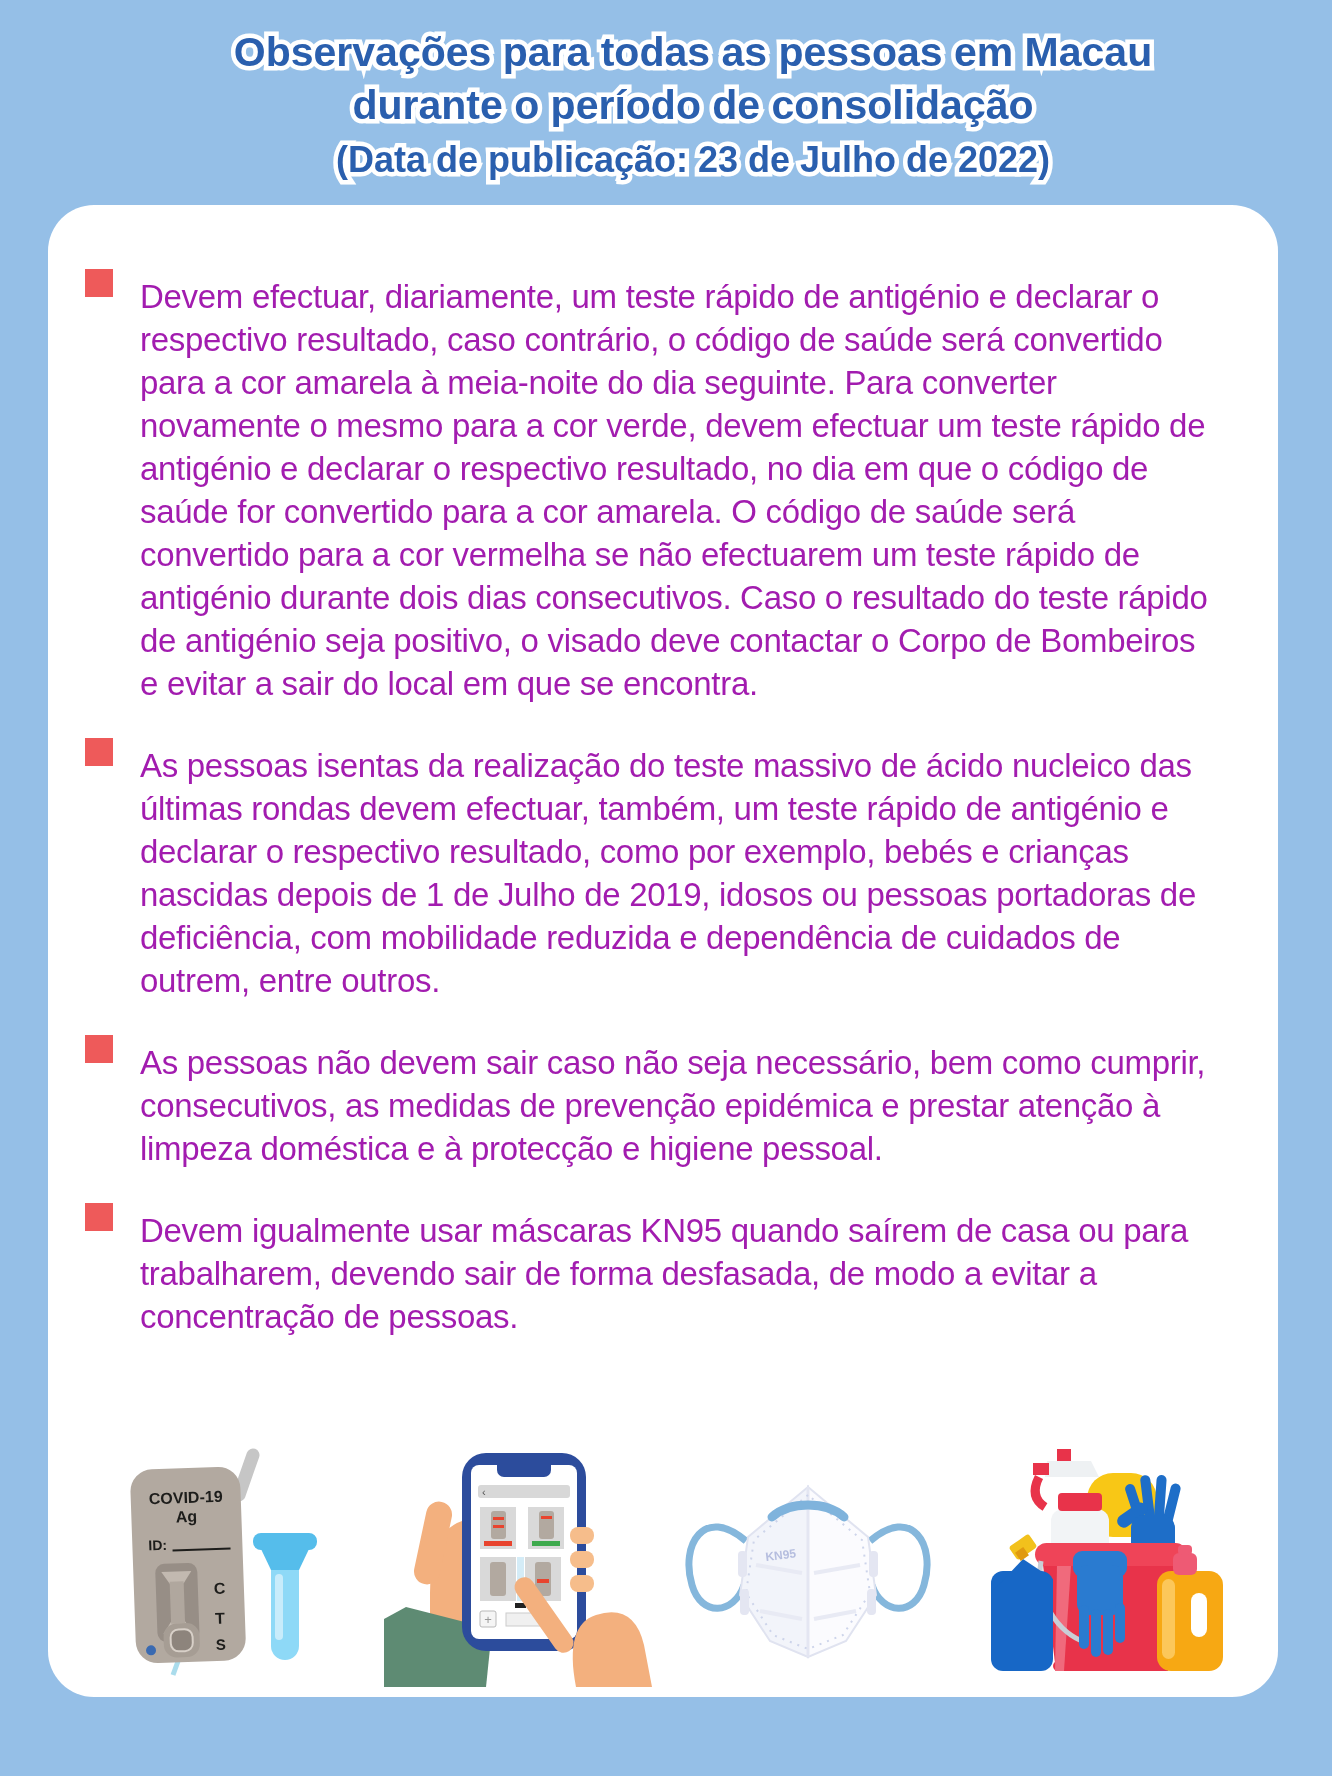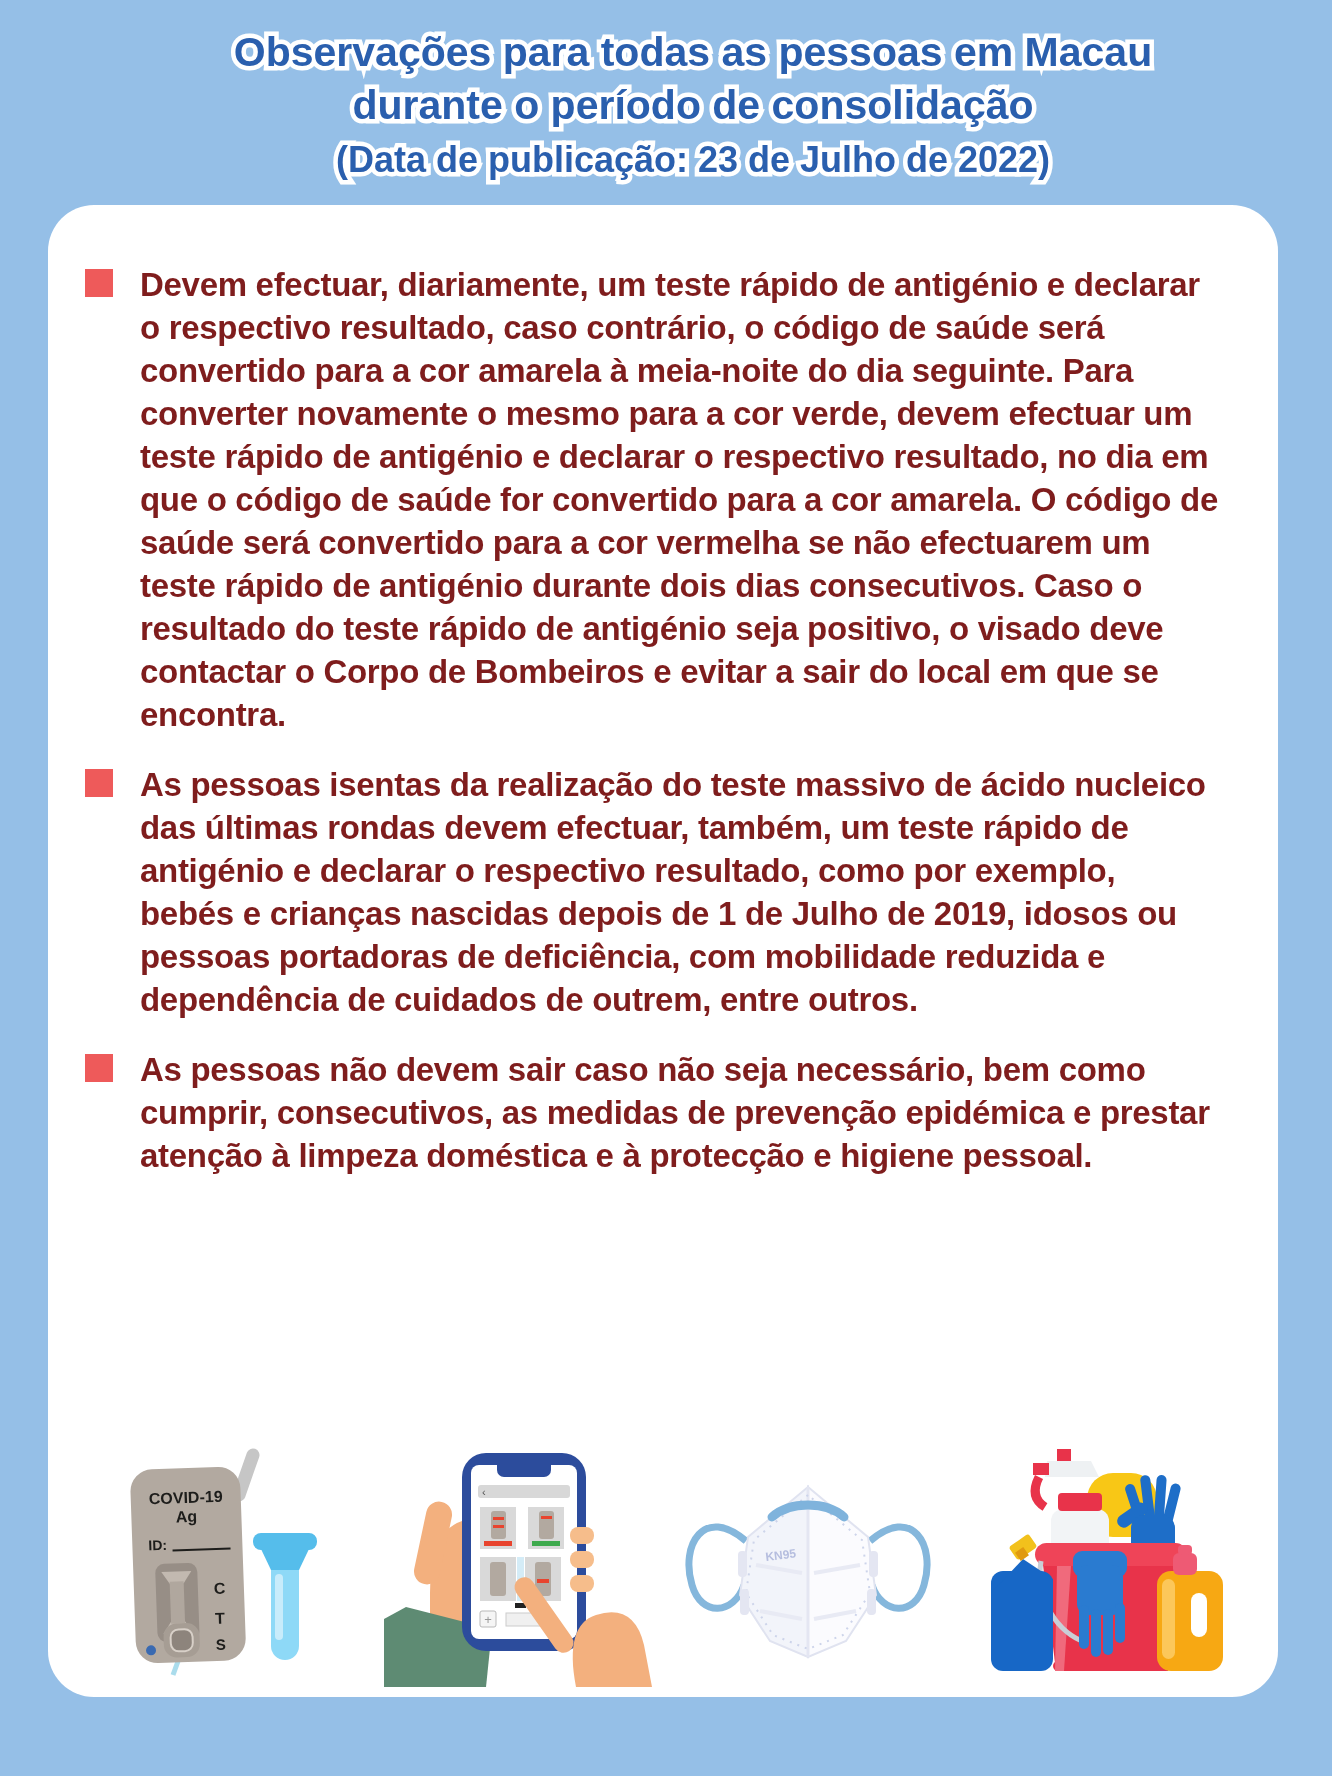--- a/index.html
+++ b/index.html
@@ -26,22 +26,22 @@
     position:absolute;left:48px;top:205px;width:1230px;height:1492px;
     background:#FFFFFF;border-radius:46px;
   }
   .bullets{padding:58px 58px 0 37px;}
   .bullet-row{display:flex;align-items:flex-start;margin-bottom:27px;}
   .bullet-marker{
     flex:0 0 auto;width:28px;height:28px;margin-top:6px;
     background:#EE5A5A;
   }
   .bullet-text{
-    margin:0 0 0 27px;width:1078px;
-    font-size:33px;line-height:43px;color:#7f1d1d;letter-spacing:-0.3px;font-weight:bold;
+    margin:12px 0 0 27px;width:1078px;
+    font-size:33px;line-height:43px;color:#a21caf;letter-spacing:-0.3px;
   }
   
   .illustrations{
     position:absolute;left:45px;right:45px;bottom:10px;height:252px;
     display:flex;justify-content:space-between;align-items:flex-end;
   }
   .illu{width:268px;height:244px;}
   
   .footer{
     position:absolute;left:0;top:1712px;width:100%;
@@ -81,20 +81,24 @@
         <span class="bullet-marker"></span>
         <p class="bullet-text">Devem efectuar, diariamente, um teste rápido de antigénio e declarar o respectivo resultado, caso contrário, o código de saúde será convertido para a cor amarela à meia-noite do dia seguinte. Para converter novamente o mesmo para a cor verde, devem efectuar um teste rápido de antigénio e declarar o respectivo resultado, no dia em que o código de saúde for convertido para a cor amarela. O código de saúde será convertido para a cor vermelha se não efectuarem um teste rápido de antigénio durante dois dias consecutivos. Caso o resultado do teste rápido de antigénio seja positivo, o visado deve contactar o Corpo de Bombeiros e evitar a sair do local em que se encontra.</p>
       </div>
       <div class="bullet-row">
         <span class="bullet-marker"></span>
         <p class="bullet-text">As pessoas isentas da realização do teste massivo de ácido nucleico das últimas rondas devem efectuar, também, um teste rápido de antigénio e declarar o respectivo resultado, como por exemplo, bebés e crianças nascidas depois de 1 de Julho de 2019, idosos ou pessoas portadoras de deficiência, com mobilidade reduzida e dependência de cuidados de outrem, entre outros.</p>
       </div>
       <div class="bullet-row">
         <span class="bullet-marker"></span>
         <p class="bullet-text">As pessoas não devem sair caso não seja necessário, bem como cumprir, consecutivos, as medidas de prevenção epidémica e prestar atenção à limpeza doméstica e à protecção e higiene pessoal.</p>
+      </div>
+      <div class="bullet-row">
+        <span class="bullet-marker"></span>
+        <p class="bullet-text">Devem igualmente usar máscaras KN95 quando saírem de casa ou para trabalharem, devendo sair de forma desfasada, de modo a evitar a concentração de pessoas.</p>
       </div>
     </div>
 
     <div class="illustrations">
 
       <svg class="illu" viewBox="0 0 268 244">
         <line x1="160" y1="12" x2="80" y2="232" stroke="#AADCEC" stroke-width="5"></line>
         <line x1="160" y1="12" x2="146" y2="52" stroke="#C6C6C6" stroke-width="13" stroke-linecap="round"></line>
         <g transform="rotate(-2 95 120)">
           <rect x="40" y="25" width="110" height="194" rx="22" fill="#B2A9A0"></rect>

